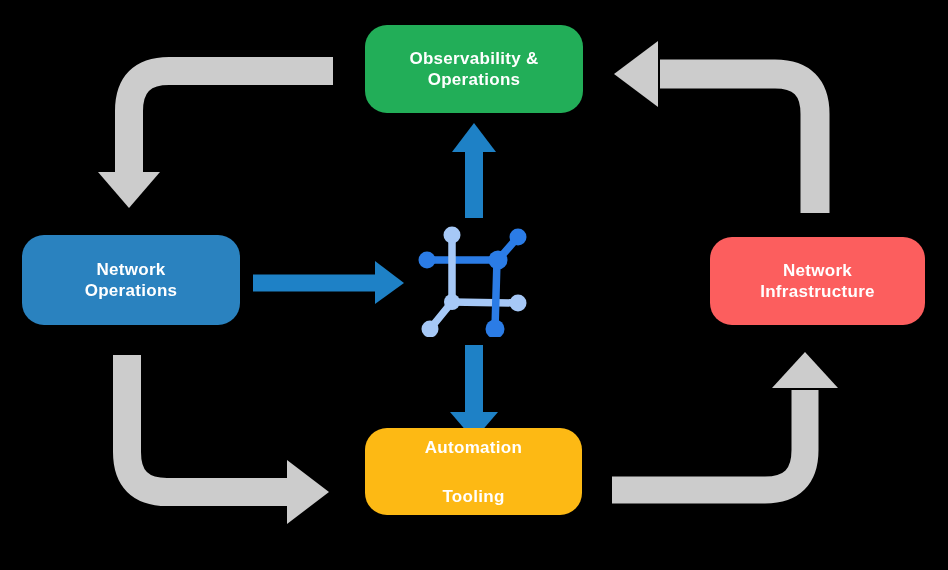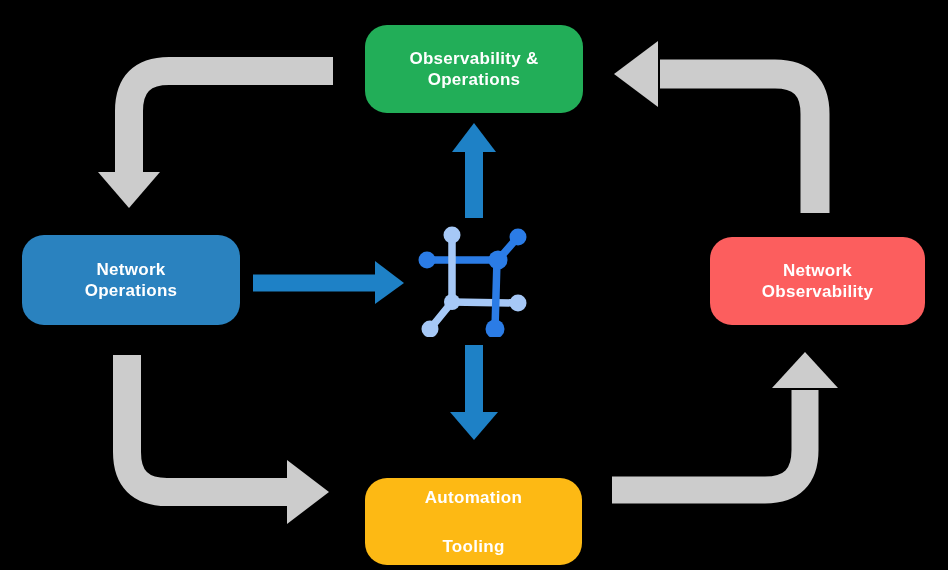--- a/index.html
+++ b/index.html
@@ -20,21 +20,21 @@
     color:var(--text,#fff);
     font-size:17px;
     font-weight:600;
     letter-spacing:.3px;
     line-height:21px;
     text-align:center;
   }
   .node-top{left:365px;top:25px;width:218px;height:88px;background:var(--green);}
   .node-left{left:22px;top:235px;width:218px;height:90px;background:var(--blue);}
   .node-right{left:710px;top:237px;width:215px;height:88px;background:var(--red);}
-  .node-bottom{left:365px;top:478px;width:217px;height:87px;background:var(--yellow);gap:28px;}
+  .node-bottom{left:365px;top:428px;width:217px;height:87px;background:var(--yellow);gap:28px;}
   .arrow-layer{position:absolute;left:0;top:0;}
   .center-icon{position:absolute;left:418px;top:223px;}
 </style>
 </head>
 <body>
 
 <div class="canvas">
 
   <svg class="arrow-layer" width="948" height="570" viewBox="0 0 948 570">
 
@@ -105,21 +105,21 @@
     <span>Operations</span>
   </div>
 
   <div class="node node-left">
     <span>Network</span>
     <span>Operations</span>
   </div>
 
   <div class="node node-right">
     <span>Network</span>
-    <span>Observability</span>
+    <span>Infrastructure</span>
   </div>
 
   <div class="node node-bottom">
     <span>Automation</span>
     <span>Tooling</span>
   </div>
 
 </div>
 
 </body></html>

